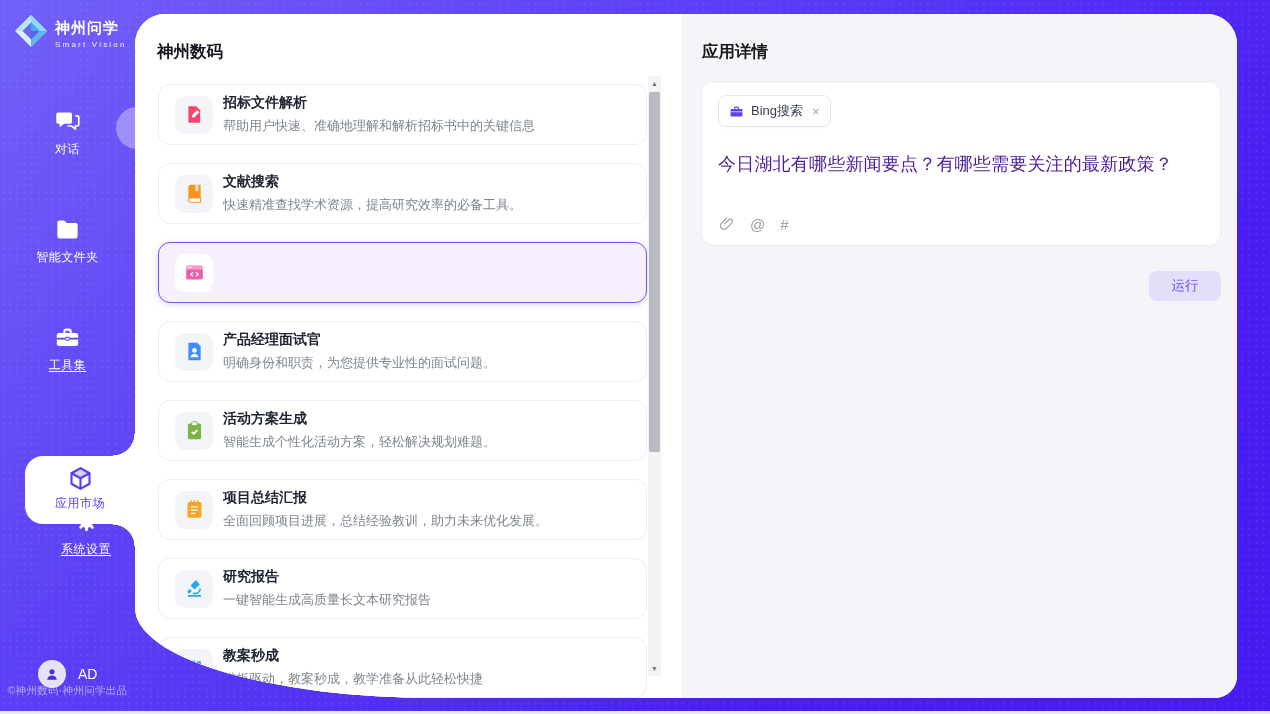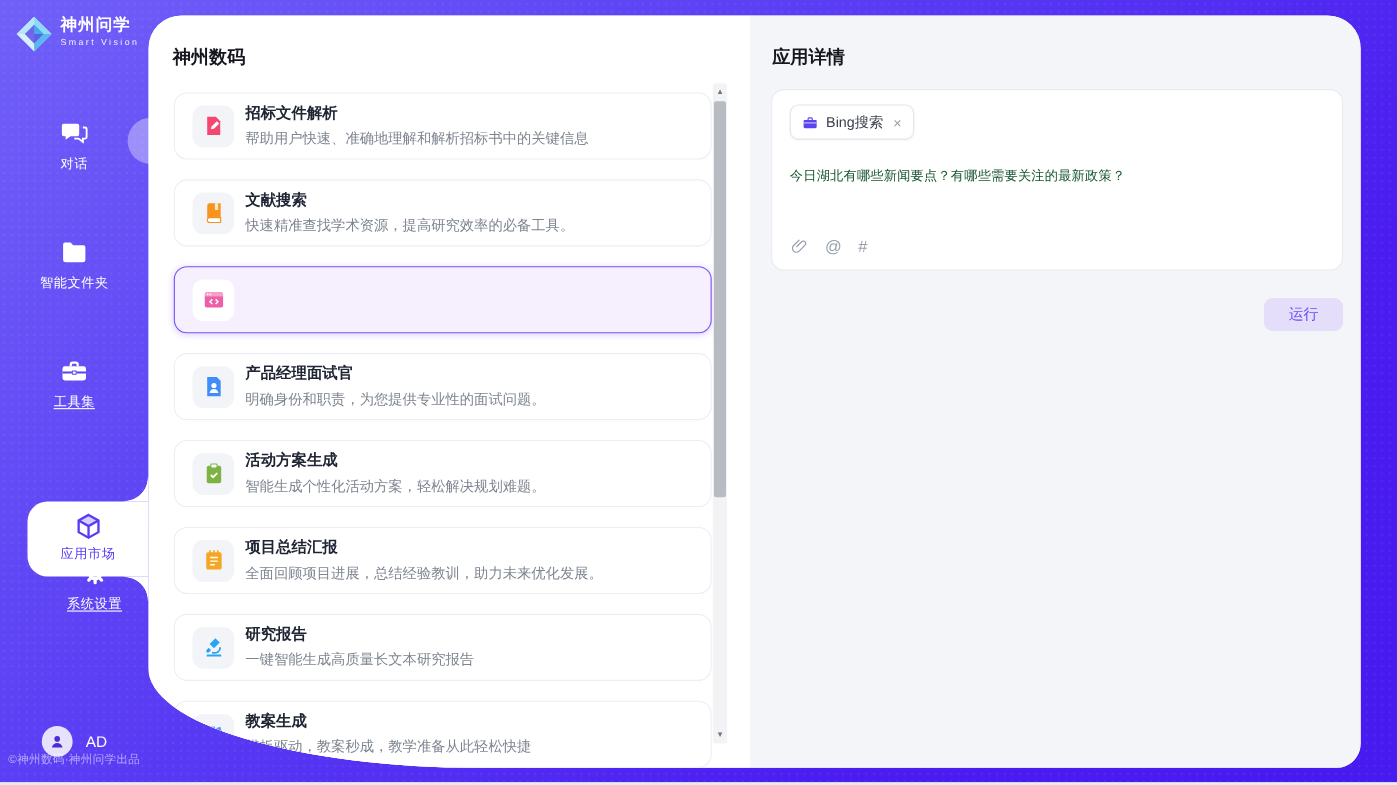--- a/index.html
+++ b/index.html
@@ -10,21 +10,21 @@
   .frame { position:absolute; left:0; top:0; width:1270px; height:711px;
     background:linear-gradient(135deg,#7160f8 0%,#5b40f4 35%,#4a1cf0 75%,#471af0 100%); }
   .frame::before { content:''; position:absolute; inset:0;
     background-image:radial-gradient(rgba(255,255,255,.13) 1px, transparent 1.5px);
     background-size:7px 7px; opacity:.45; pointer-events:none; }
   .edge-bump { position:absolute; left:116px; top:107px; width:42px; height:42px;
     border-radius:50%; background:rgba(255,255,255,.35); }
 
   
   .sidebar { position:absolute; left:0; top:0; width:135px; height:711px; z-index:2; }
-  .brand { position:absolute; left:13px; top:13px; display:flex; align-items:flex-start; gap:6px; color:#fff; }
+  .brand { position:absolute; left:13px; top:13px; display:flex; align-items:flex-end; gap:6px; color:#fff; }
   .brand svg { width:36px; height:36px; }
   .brand-name { font-size:15px; font-weight:bold; letter-spacing:1px; }
   .brand-sub { font-size:8px; letter-spacing:2.2px; color:rgba(255,255,255,.9); margin-top:2px; }
 
   .nav-item { position:absolute; left:0; width:135px; text-align:center; color:#fff; cursor:pointer; }
   .nav-item svg { width:27px; height:27px; display:block; margin:0 auto; }
   .nav-label { display:block; font-size:12px; margin-top:6px; letter-spacing:.5px; }
   .nav-label.underlined { text-decoration:underline; text-underline-offset:2px; }
 
   
@@ -81,21 +81,21 @@
   .detail-panel { position:relative; flex:1; background:#f4f5f8; }
   .detail-panel .panel-title { position:absolute; left:20px; top:27px; }
   .detail-card { position:absolute; left:19px; top:67px; width:520px; height:165px;
     background:#fff; border:1px solid #e9ebef; border-radius:12px; padding:13px 16px; }
   .chip { display:inline-flex; align-items:center; gap:7px; height:32px; padding:0 10px;
     border:1px solid #e4e6eb; border-radius:8px; background:#fff; cursor:pointer;
     box-shadow:0 1px 2px rgba(0,0,0,.04); }
   .chip svg { width:15px; height:15px; color:#5b43f0; }
   .chip-label { font-size:13px; color:#3a3f4d; }
   .chip-close { font-size:13px; color:#9aa1ac; margin-left:2px; cursor:pointer; }
-  .question { margin-top:25px; font-size:12px; color:#14532d; letter-spacing:.2px; }
+  .question { margin-top:25px; font-size:18px; color:#4c1d95; letter-spacing:.2px; }
   .tool-row { position:absolute; left:16px; bottom:12px; display:flex; align-items:center;
     gap:15px; color:#9aa1ac; }
   .tool-row svg { width:17px; height:17px; display:block; cursor:pointer; }
   .tool-glyph { font-size:15px; line-height:17px; cursor:pointer; }
   .run-btn { position:absolute; right:16px; top:257px; width:72px; height:30px;
     background:#e5defb; color:#6b50f6; font-size:13.5px; border:none; border-radius:8px;
     cursor:pointer; font-family:inherit; }
 </style>
 </head>
 <body>
@@ -276,21 +276,21 @@
   </div>
           <div class="app-card">
     <div class="app-icon">
               <svg viewBox="0 0 24 24" style="color: rgb(63, 140, 250);">
                 <rect x="3.5" y="4" width="4.2" height="17" rx=".6" fill="currentColor"></rect>
                 <rect x="9" y="4" width="4.2" height="17" rx=".6" fill="currentColor" opacity=".7"></rect>
                 <path d="M14.6 5.4l4.1-1.1 4 15.4-4.1 1.1z" fill="currentColor" opacity=".9"></path>
               </svg>
             </div>
     <div class="app-text">
-      <div class="app-title">教案生成</div>
+      <div class="app-title">教案秒成</div>
       <div class="app-desc">模板驱动，教案秒成，教学准备从此轻松快捷</div>
     </div>
   </div>
         </div>
       <div class="scrollbar">
         <div class="sb-arrow sb-up">▲</div>
         <div class="sb-thumb"></div>
         <div class="sb-arrow sb-down">▼</div>
       </div>
     </section>

